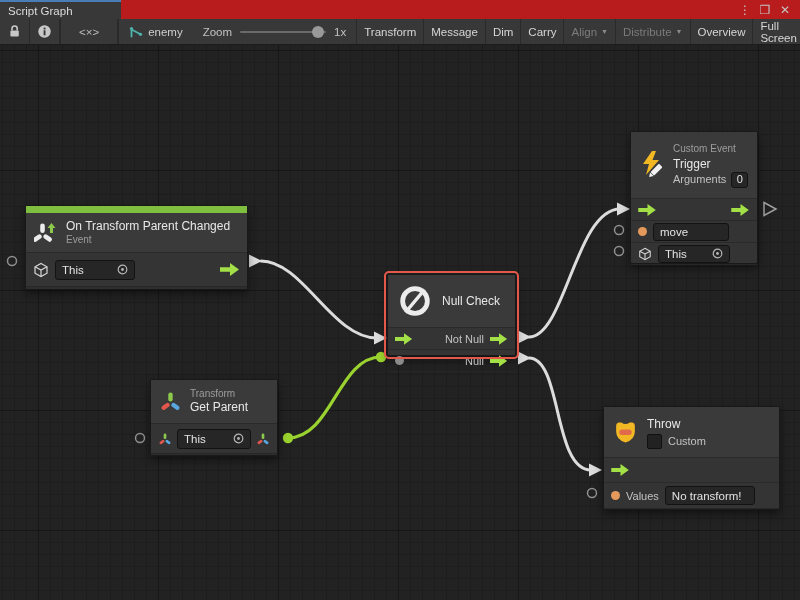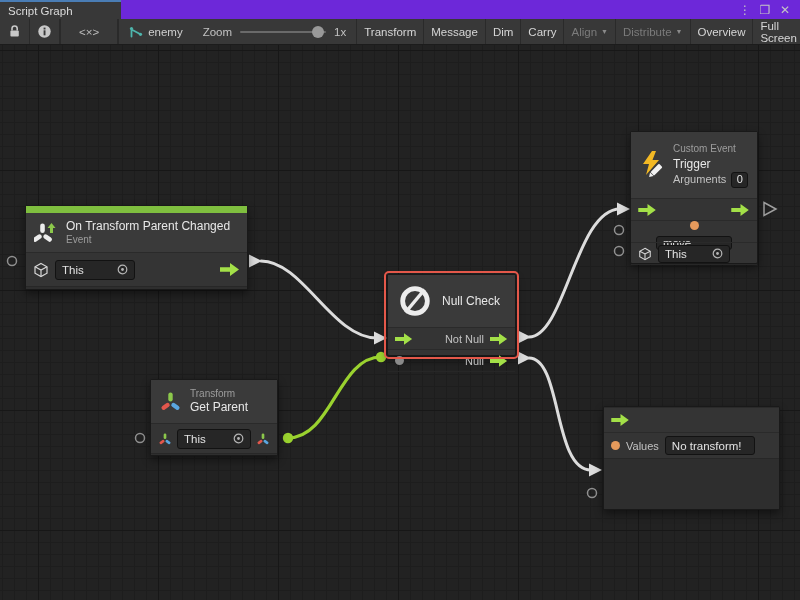--- a/index.html
+++ b/index.html
@@ -2,21 +2,21 @@
 <html><head>
 <meta charset="utf-8">
 <style>
   html,body{margin:0;padding:0;}
   body{width:800px;height:600px;overflow:hidden;background:#222;
        font-family:"Liberation Sans","DejaVu Sans",sans-serif;
        -webkit-font-smoothing:antialiased;color:#ddd;font-size:12px;}
   .window{position:relative;width:800px;height:600px;background:#222;}
 
   
-  .tabbar{position:absolute;top:0;left:0;right:0;height:19px;background:#6d28d9;
+  .tabbar{position:absolute;top:0;left:0;right:0;height:19px;background:#b91c1c;
           display:flex;align-items:stretch;border-bottom:1px solid #242424;}
   .tab{width:113px;background:#383838;border-top:2px solid #4a7db5;
        display:flex;align-items:center;padding-left:8px;color:#dcdcdc;font-size:11.5px;}
   .winbtns{margin-left:auto;display:flex;align-items:center;gap:6px;padding-right:8px;color:#c4c4c4;}
   .winbtns span{display:inline-block;width:14px;text-align:center;font-size:12px;cursor:default;}
 
   
   .toolbar{position:absolute;top:19px;left:0;right:0;height:25px;background:#383838;
            display:flex;align-items:stretch;font-size:11.5px;color:#d6d6d6;
            border-bottom:1px solid #1c1c1c;}
@@ -325,21 +325,21 @@
               <path d="M0 4.2 h10 V0 l9 6.5 -9 6.5 V8.8 H0 Z" fill="#a3e048"></path>
             </svg>
         </span>
         <span class="spacer"></span>
         <span>
           <svg width="19" height="12" viewBox="0 0 20 13">
               <path d="M0 4.2 h10 V0 l9 6.5 -9 6.5 V8.8 H0 Z" fill="#a3e048"></path>
             </svg>
         </span>
       </div>
-      <div class="nrow" style="height:21px;flex-direction:column;">
+      <div class="nrow" style="height:21px;">
         <span class="dot orange"></span>
         <span class="field" style="width:76px;height:18px;">
           <span>move</span>
         </span>
       </div>
       <div class="nrow" style="height:21px;">
         <span>
           <svg width="14" height="14" viewBox="0 0 16 16" fill="none" stroke="#d8d8d8" stroke-width="1.2">
               <path d="M8 1.5 L14 4.8 V11.2 L8 14.5 L2 11.2 V4.8 Z"></path>
               <path d="M2 4.8 L8 8 L14 4.8 M8 8 V14.5"></path>
@@ -353,20 +353,35 @@
                 <circle cx="5.5" cy="5.5" r="4.3" fill="none" stroke="#b5b5b5" stroke-width="1.2"></circle>
                 <circle cx="5.5" cy="5.5" r="1.4" fill="#b5b5b5"></circle>
               </svg>
           </span>
         </span>
       </div>
       <div class="ftr"></div>
     </div>
 
     <div class="node" style="left:603px;top:361px;width:177px;height:104px;">
+      <div class="hdr" style="height:50px;">
+        <span>
+          <svg width="27" height="27" viewBox="0 0 26 26">
+            <path d="M4 7 Q4 3.4 7 3.4 L9 3.4 Q13 6.4 17 3.4 L19 3.4 Q22 3.4 22 7 L22 12 Q22 20 13 22.6 Q4 20 4 12 Z" fill="#f2b824"></path>
+            <rect x="7" y="10.2" width="12" height="5.2" rx="2.6" fill="#e06a4a"></rect>
+          </svg>
+        </span>
+        <span class="titles" style="line-height:1.5;">
+          <span class="ntitle">Throw</span>
+          <span style="display:flex;align-items:center;gap:6px;">
+            <span class="checkbox"></span>
+            <span class="portlbl">Custom</span>
+          </span>
+        </span>
+      </div>
       <div class="nrow" style="height:24px;">
         <span>
           <svg width="19" height="12" viewBox="0 0 20 13">
               <path d="M0 4.2 h10 V0 l9 6.5 -9 6.5 V8.8 H0 Z" fill="#a3e048"></path>
             </svg>
         </span>
       </div>
       <div class="nrow" style="height:25px;">
         <span class="dot orange"></span>
         <span class="portlbl">Values</span>

